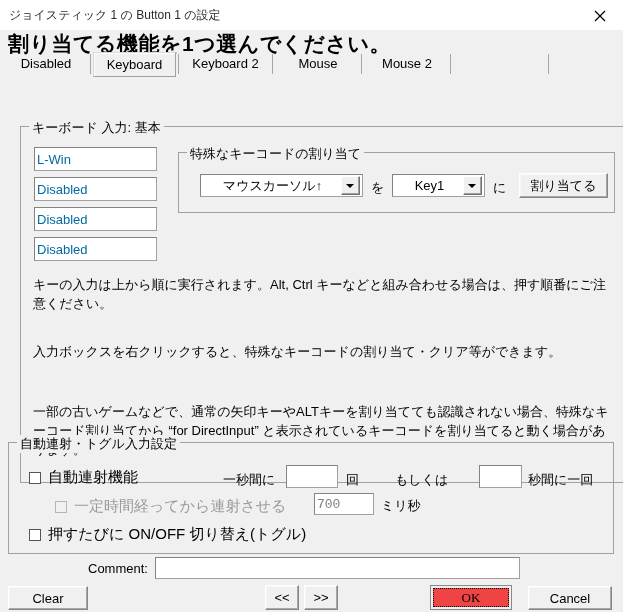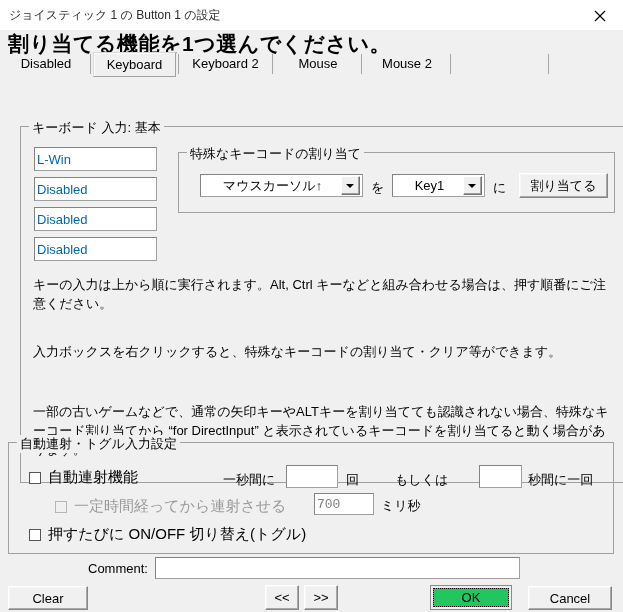--- a/index.html
+++ b/index.html
@@ -183,21 +183,22 @@
     box-shadow: none;
     padding: 2px;
   }
   .btn.default-btn .inner {
     width: 100%; height: 100%;
     border: 1px dotted #000;
     display: flex;
     align-items: center;
     justify-content: center;
     box-sizing: border-box;
-    background: #22c55e;
+    background: #ef4444;
+    font-family: Liberation Serif, serif;
   }
 
   
   .cb-row {
     position: absolute;
     display: flex;
     align-items: center;
     font-size: 15px;
     white-space: nowrap;
     cursor: default;

